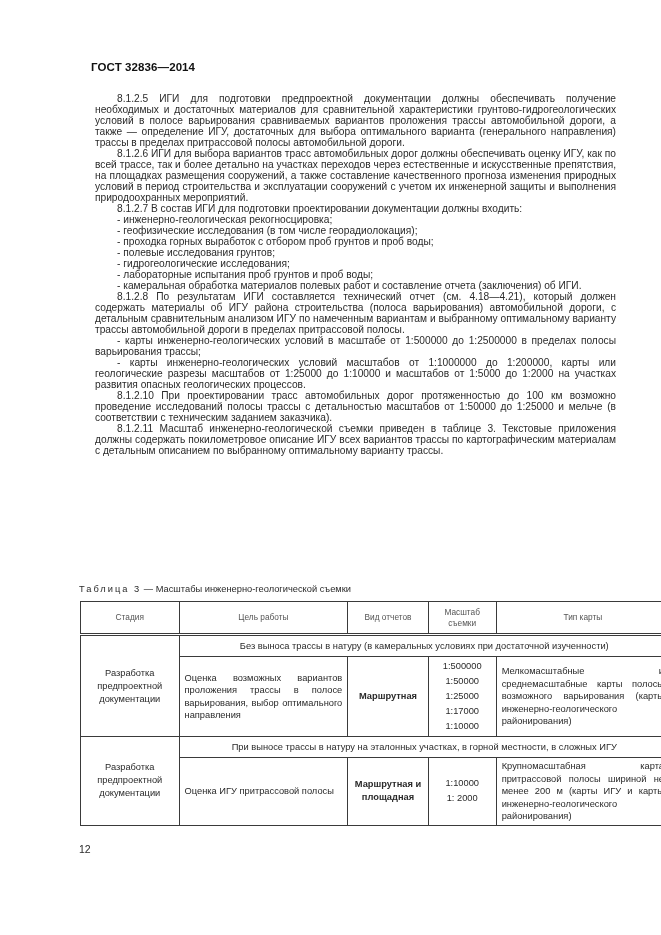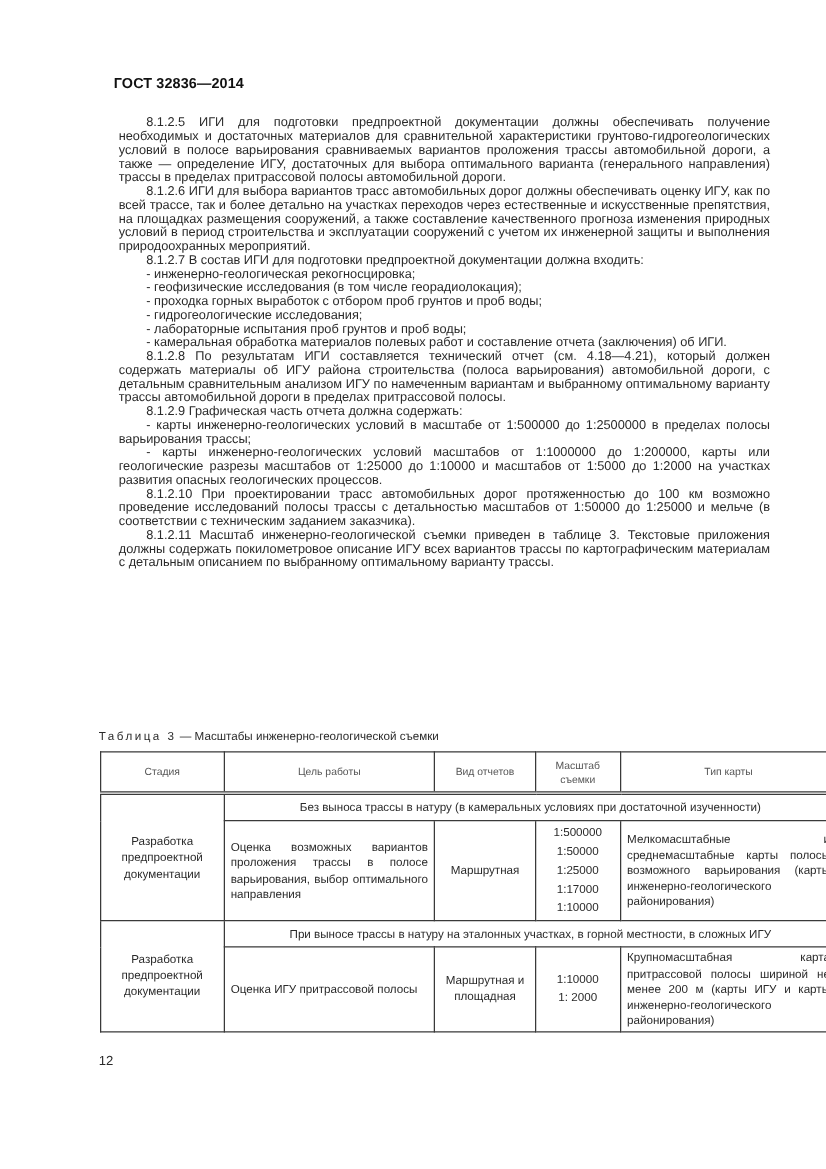--- a/index.html
+++ b/index.html
@@ -12,42 +12,42 @@
   .dash { text-indent: 22px; }
   .caption { position: absolute; left: 79px; top: 584px; font-size: 9.3px; color: #2a2a2a; }
   .caption .spaced { letter-spacing: 2px; }
   table.t3 { position: absolute; left: 80px; top: 601px; width: 590px; border-collapse: collapse; font-size: 9.3px; color: #2a2a2a; }
   table.t3 td, table.t3 th { border: 1px solid #3a3a3a; vertical-align: middle; padding: 2px 5px; }
   table.t3 th { font-weight: normal; font-size: 8.3px; color: #555; height: 27px; text-align: center; line-height: 11px; }
   table.t3 tr.head th { border-bottom: 3px double #3a3a3a; }
   .span-row td { text-align: center; height: 16px; padding: 1px 5px; }
   .stage { width: 76px; text-align: left; line-height: 13px; }
   .purpose { text-align: justify; line-height: 12.5px; }
-  .kind { text-align: center; line-height: 13px; }
+  .kind { text-align: center; line-height: 13px; font-weight: bold; }
   .scale { text-align: center; line-height: 15px; }
   .maptype { text-align: justify; line-height: 12.5px; }
   .page-num { position: absolute; left: 79px; top: 843px; font-size: 10.5px; color: #2a2a2a; }
 </style>
 </head>
 <body>
 
 <div class="header">ГОСТ 32836—2014</div>
 
 <div class="body-text">
   <p class="indent">8.1.2.5 ИГИ для подготовки предпроектной документации должны обеспечивать получение необходимых и достаточных материалов для сравнительной характеристики грунтово-гидрогеологических условий в полосе варьирования сравниваемых вариантов проложения трассы автомобильной дороги, а также — определение ИГУ, достаточных для выбора оптимального варианта (генерального направления) трассы в пределах притрассовой полосы автомобильной дороги.</p>
   <p class="indent">8.1.2.6 ИГИ для выбора вариантов трасс автомобильных дорог должны обеспечивать оценку ИГУ, как по всей трассе, так и более детально на участках переходов через естественные и искусственные препятствия, на площадках размещения сооружений, а также составление качественного прогноза изменения природных условий в период строительства и эксплуатации сооружений с учетом их инженерной защиты и выполнения природоохранных мероприятий.</p>
-  <p class="indent">8.1.2.7 В состав ИГИ для подготовки предпроектной документации должна входить:</p>
+  <p class="indent">8.1.2.7 В состав ИГИ для подготовки проектировании документации должны входить:</p>
   <p class="dash">- инженерно-геологическая рекогносцировка;</p>
   <p class="dash">- геофизические исследования (в том числе георадиолокация);</p>
   <p class="dash">- проходка горных выработок с отбором проб грунтов и проб воды;</p>
+  <p class="dash">- полевые исследования грунтов;</p>
   <p class="dash">- гидрогеологические исследования;</p>
   <p class="dash">- лабораторные испытания проб грунтов и проб воды;</p>
   <p class="dash">- камеральная обработка материалов полевых работ и составление отчета (заключения) об ИГИ.</p>
   <p class="indent">8.1.2.8 По результатам ИГИ составляется технический отчет (см. 4.18—4.21), который должен содержать материалы об ИГУ района строительства (полоса варьирования) автомобильной дороги, с детальным сравнительным анализом ИГУ по намеченным вариантам и выбранному оптимальному варианту трассы автомобильной дороги в пределах притрассовой полосы.</p>
-  <p class="indent">8.1.2.9 Графическая часть отчета должна содержать:</p>
   <p class="dash">- карты инженерно-геологических условий в масштабе от 1:500000 до 1:2500000 в пределах полосы варьирования трассы;</p>
   <p class="dash">- карты инженерно-геологических условий масштабов от 1:1000000 до 1:200000, карты или геологические разрезы масштабов от 1:25000 до 1:10000 и масштабов от 1:5000 до 1:2000 на участках развития опасных геологических процессов.</p>
   <p class="indent">8.1.2.10 При проектировании трасс автомобильных дорог протяженностью до 100 км возможно проведение исследований полосы трассы с детальностью масштабов от 1:50000 до 1:25000 и мельче (в соответствии с техническим заданием заказчика).</p>
   <p class="indent">8.1.2.11 Масштаб инженерно-геологической съемки приведен в таблице 3. Текстовые приложения должны содержать покилометровое описание ИГУ всех вариантов трассы по картографическим материалам с детальным описанием по выбранному оптимальному варианту трассы.</p>
 </div>
 
 <div class="caption">
   <span class="spaced">Таблица 3</span><span> — Масштабы инженерно-геологической съемки</span>
 </div>
 

